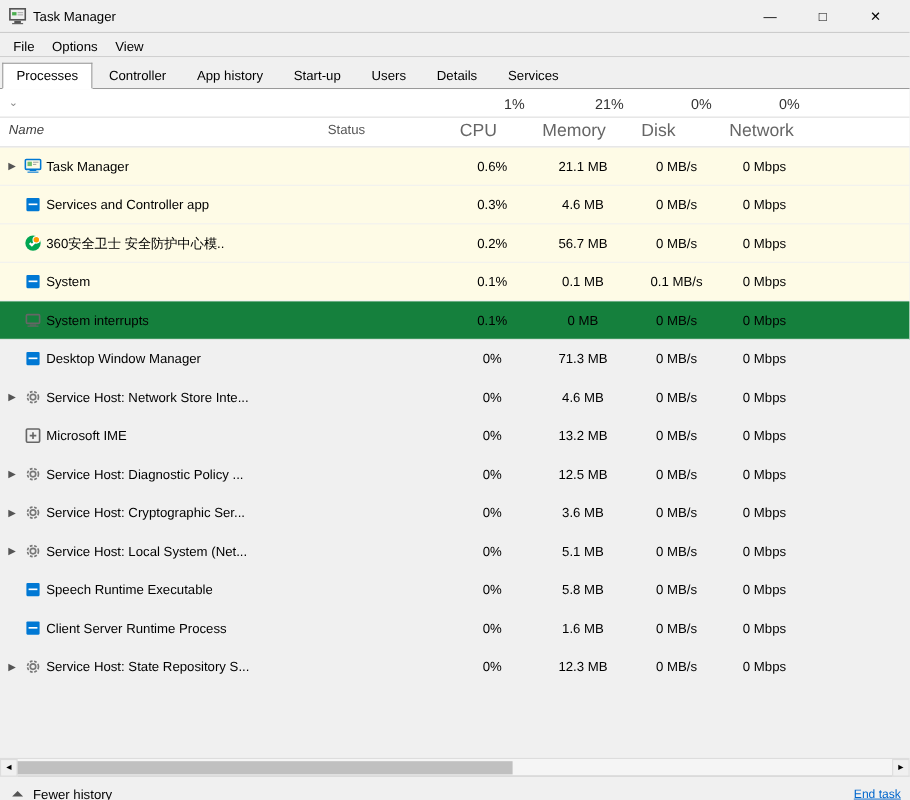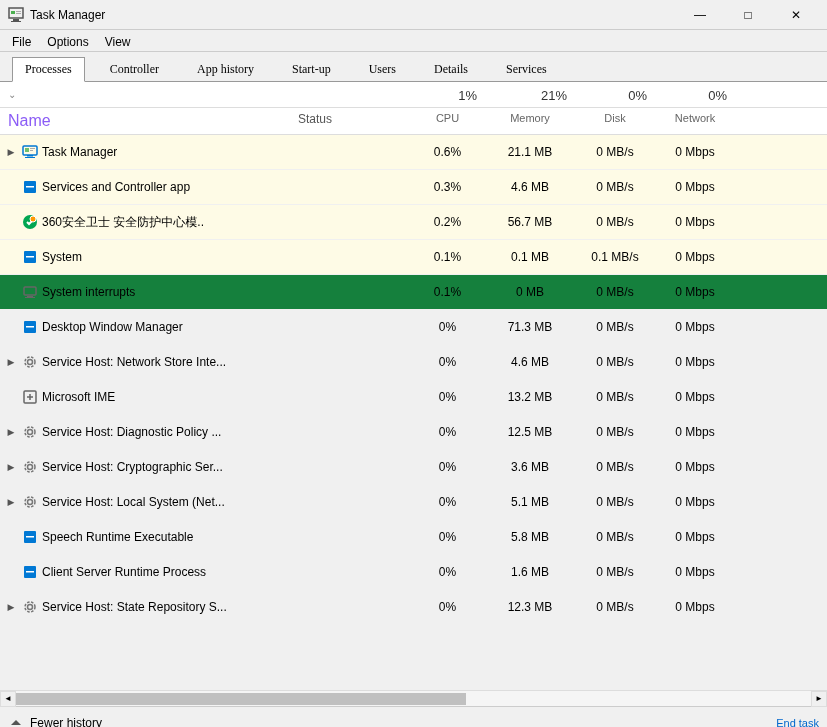--- a/index.html
+++ b/index.html
@@ -62,24 +62,23 @@
       background: #f0f0f0;
       border-bottom: 1px solid #999;
       padding-top: 4px;
     }
     .tab {
       padding: 4px 12px;
       cursor: pointer;
       font-size: 12px;
       border: 1px solid transparent;
       border-bottom: none;
-      margin-left: 12px;
+      margin-left: 2px;
       position: relative;
       top: 1px;
-      font-family: Liberation Serif, serif;
     }
     .tab.active {
       background: white;
       border: 1px solid #999;
       border-bottom: 1px solid white;
     }
     .col-header {
       padding: 2px 8px;
       font-size: 11px;
       color: #555;
@@ -90,23 +89,23 @@
     .col-header.left { text-align: left; }
     
     .col-pct {
       font-size: 13px;
       font-weight: 400;
       color: #333;
       text-align: right;
       display: block;
     }
     .col-label {
-      font-size: 11px;
+      font-size: 16px;
       color: #666;
-      text-align: center;
+      text-align: left;
       display: block;
     }
     
     .process-list {
       overflow-y: auto;
       height: calc(727px - 30px - 22px - 28px - 32px - 60px);
     }
     
     .process-row {
       display: grid;
@@ -269,21 +268,21 @@
     </div>
     <div class="col-header">
       <span class="col-pct">0%</span>
     </div>
     <div class="col-header">
       <span class="col-pct">0%</span>
     </div>
   </div>
   <div style="display:grid; grid-template-columns:290px 120px 75px 90px 80px 80px; padding:2px 0;">
     <div class="col-header left">
-      <span style="color:#8b5cf6; font-size:16px;">Name</span>
+      <span style="color:#404040; font-size:12px;font-style:italic;">Name</span>
     </div>
     <div class="col-header left">
       <span style="font-size:12px; color:#555;margin-top:11px;">Status</span>
     </div>
     <div class="col-header">
       <span class="col-label">CPU</span>
     </div>
     <div class="col-header">
       <span class="col-label">Memory</span>
     </div>

